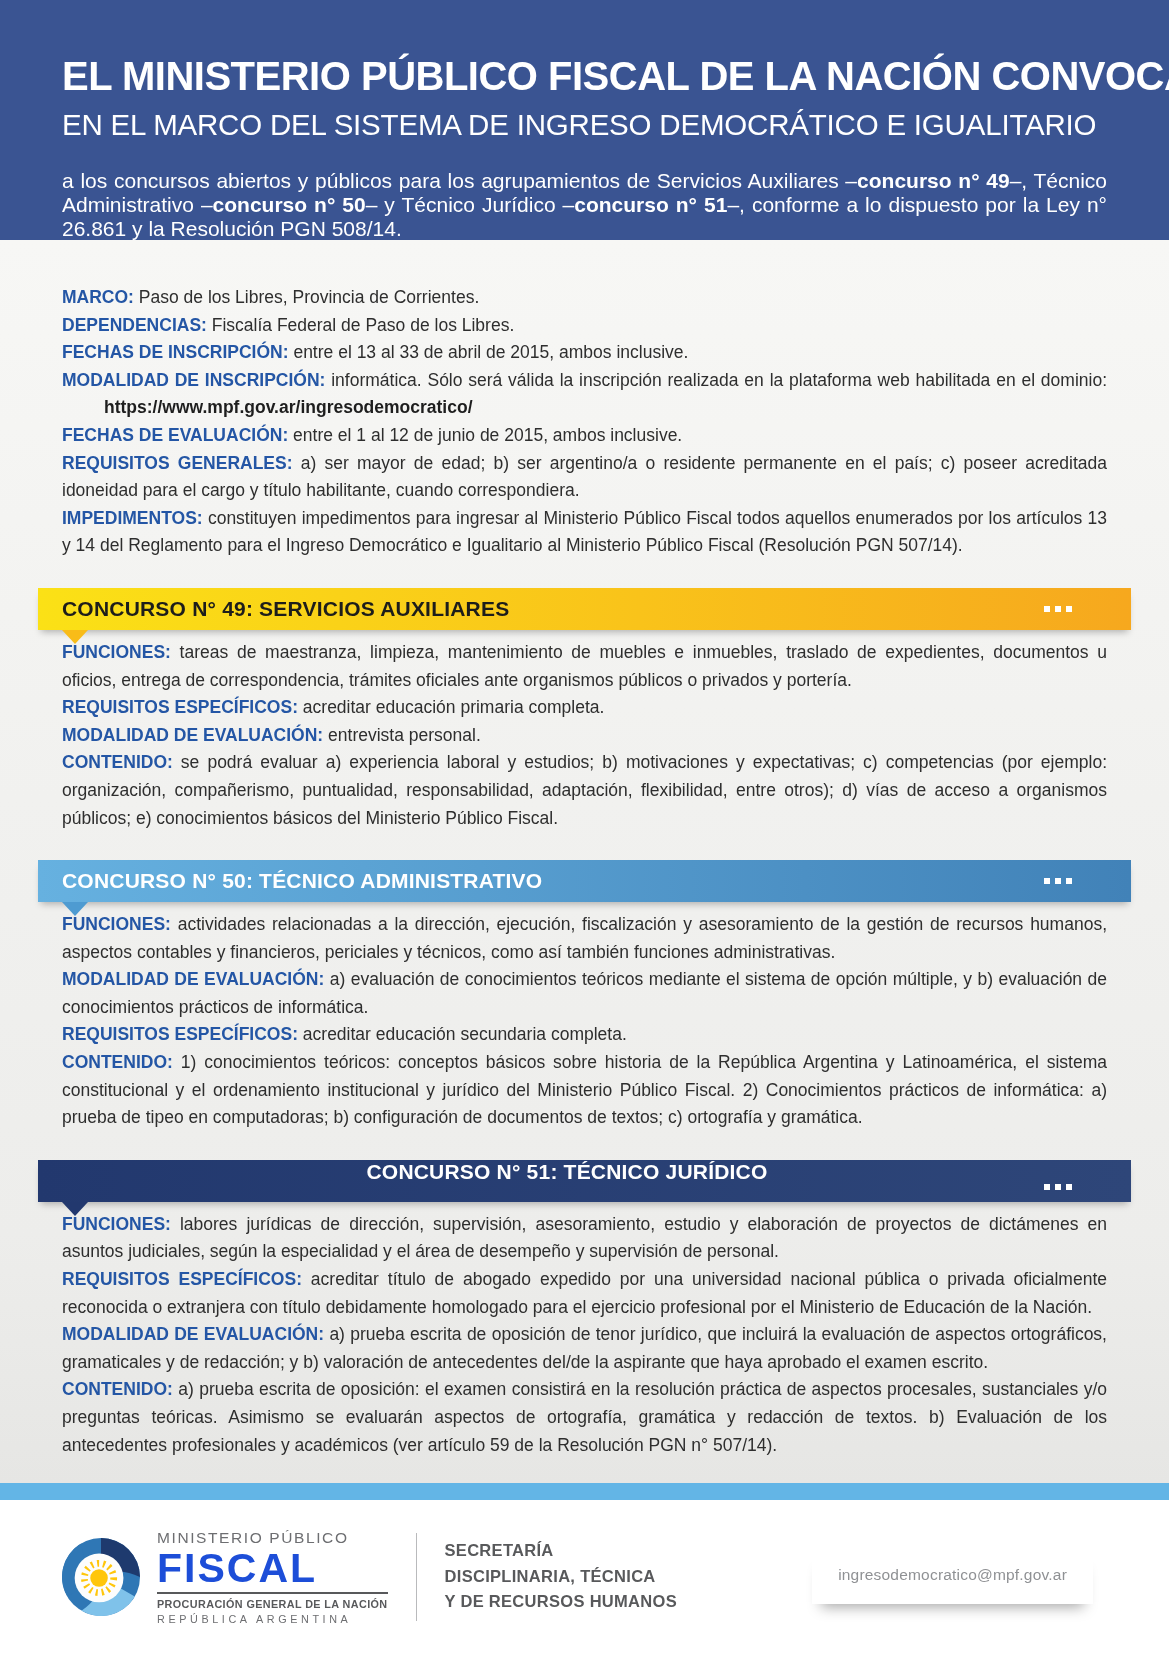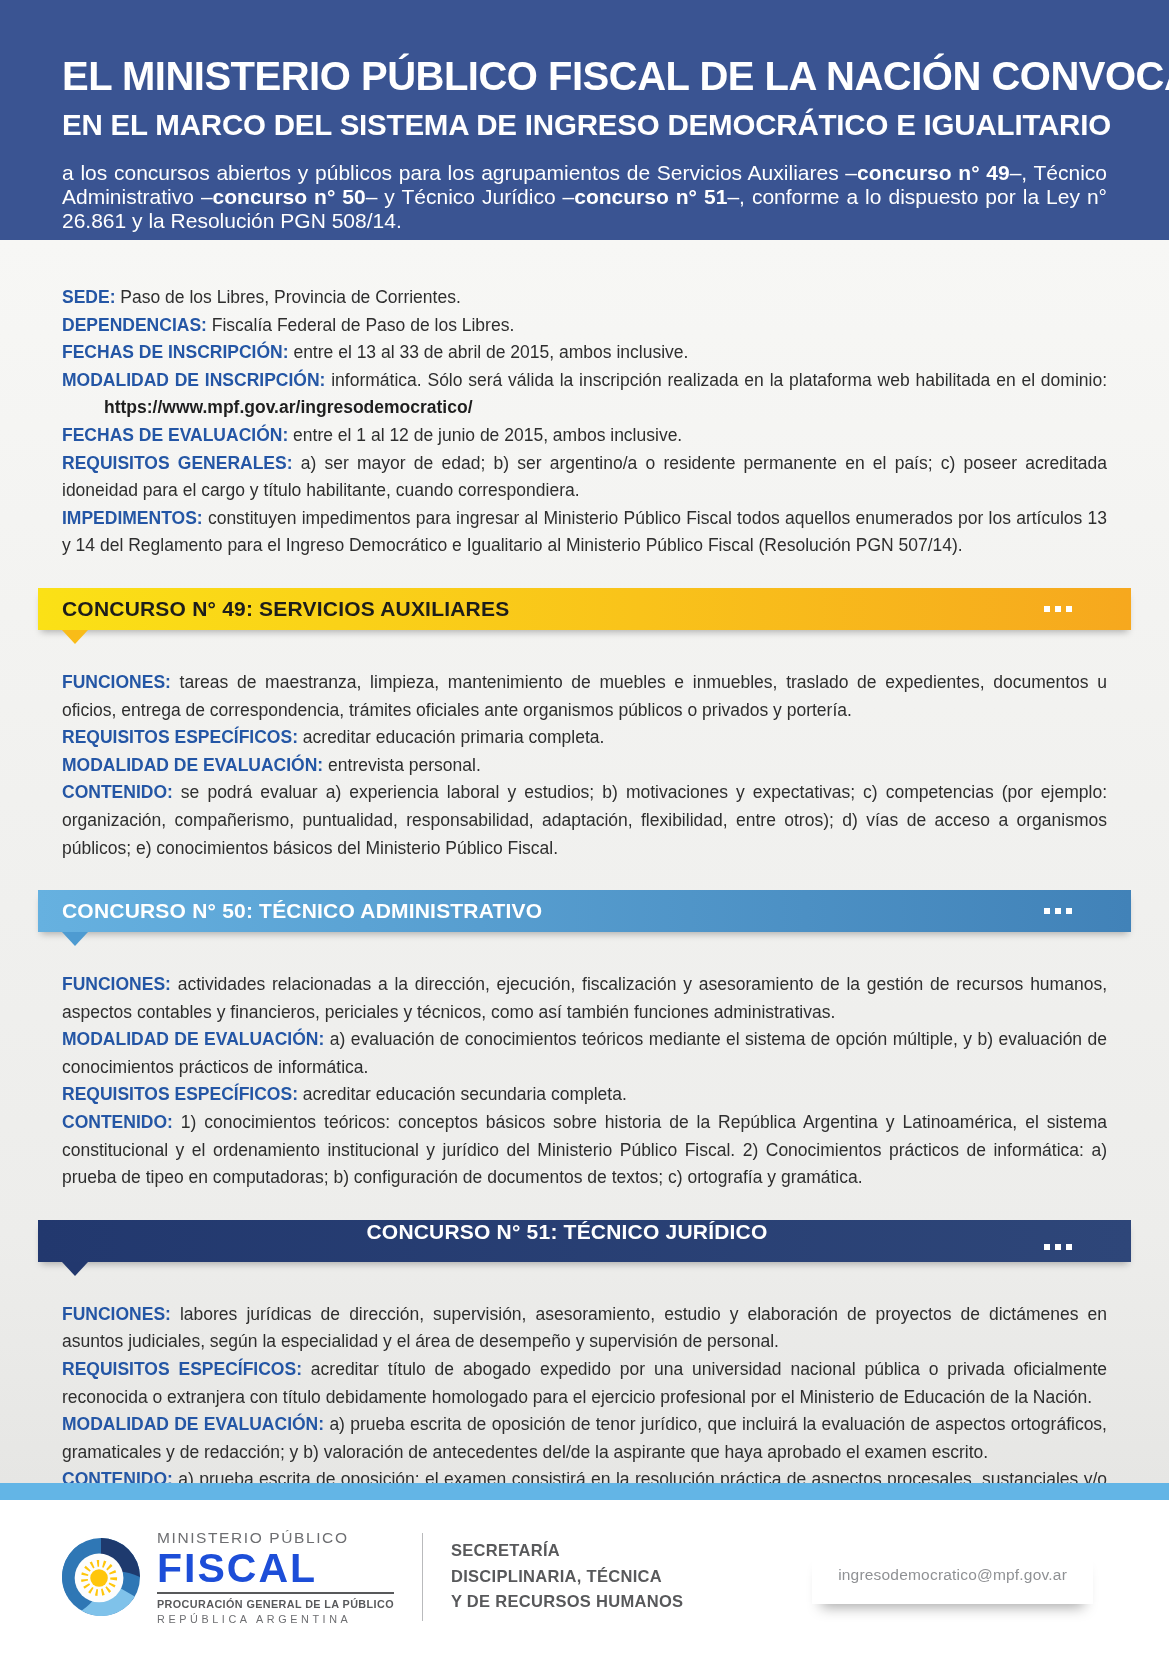--- a/index.html
+++ b/index.html
@@ -6,22 +6,22 @@
   html,body { background:#fff; }
   body { font-family:"Liberation Sans","DejaVu Sans",sans-serif; }
   .page { width:1169px; height:1653px; margin:0 auto; display:flex; flex-direction:column;
           overflow:hidden; background:#fff; }
 
   
   .header { background:var(--header-bg,#3A5492); color:#fff; height:240px; flex:0 0 auto;
             padding:54px 62px 0; }
   .header-title { font-size:40px; font-weight:bold; letter-spacing:-0.5px; white-space:nowrap;
                   margin-bottom:9px; }
-  .header-subtitle { font-size:29.5px; font-weight:bold; letter-spacing:-0.2px; white-space:nowrap;
-                     margin-bottom:19px; }
+  .header-subtitle { font-size:29.5px; font-weight:normal; letter-spacing:-0.2px; white-space:nowrap;
+                     margin-bottom:27px; }
   .header-intro { font-size:21px; line-height:24px; font-weight:normal; text-align:justify; }
   .header-intro b { font-weight:bold; }
 
   
   .content { flex:1 1 auto; overflow:hidden;
              background:linear-gradient(180deg,#F7F7F5 0%,#F1F1EF 45%,#EDEDEB 80%,#E6E6E4 100%); }
   .general-info { padding:44px 62px 0; }
   .para { font-size:17.5px; line-height:27.6px; color:var(--text-dark,#2E2E2E);
           text-align:justify; }
   .para .lbl { color:var(--label-blue,#2456A5); font-weight:bold; }
@@ -35,21 +35,21 @@
   .banner-dots { margin-left:auto; display:flex; gap:5px; cursor:pointer; }
   .banner-dots i { width:6px; height:6px; background:#fff; display:block; }
   .banner-arrow { position:absolute; top:100%; left:24px; width:0; height:0;
                   border-left:13px solid transparent; border-right:13px solid transparent; }
   .banner--yellow { background:linear-gradient(90deg,var(--yellow-1,#FBE116) 0%,#F9C31A 55%,var(--yellow-2,#F6A81E) 100%); color:#1D1D1B; }
   .banner--yellow .banner-arrow { border-top:14px solid #F9BC18; }
   .banner--blue { background:linear-gradient(90deg,var(--blue-1,#66B1E0) 0%,var(--blue-2,#4182B8) 100%); color:#fff; }
   .banner--blue .banner-arrow { border-top:14px solid #4E9BD1; }
   .banner--navy { background:linear-gradient(90deg,var(--navy-1,#22386E) 0%,var(--navy-2,#2E4679) 100%); color:#fff;flex-direction:column; }
   .banner--navy .banner-arrow { border-top:14px solid #22386E; }
-  .section-body { padding:39px 62px 0; }
+  .section-body { padding:9px 62px 0; }
 
   
   .stripe { height:17px; flex:0 0 auto; background:var(--stripe-blue,#63B5E6); }
   .footer { height:153px; flex:0 0 auto; background:#fff; display:flex; align-items:center;
             padding:0 62px; }
   .logo-mark { flex:0 0 auto; }
   .logo-text { margin-left:17px; }
   .logo-top { font-size:15.5px; letter-spacing:1.6px; color:#6D6E71; margin-bottom:1px; }
   .logo-fiscal { font-size:41px; font-weight:bold; letter-spacing:2px; color:#1d4ed8; line-height:1.0; }
   .logo-rule { height:2px; background:#58595B; margin:3px 0 4px; }
@@ -69,21 +69,21 @@
 <div class="page">
 
   <header class="header">
     <div class="header-title">EL MINISTERIO PÚBLICO FISCAL DE LA NACIÓN CONVOCA</div>
     <div class="header-subtitle">EN EL MARCO DEL SISTEMA DE INGRESO DEMOCRÁTICO E IGUALITARIO</div>
     <p class="header-intro">a los concursos abiertos y públicos para los agrupamientos de Servicios Auxiliares –<b>concurso n° 49</b>–, Técnico Administrativo –<b>concurso n° 50</b>– y Técnico Jurídico –<b>concurso n° 51</b>–, conforme a lo dispuesto por la Ley n° 26.861 y la Resolución PGN 508/14.</p>
   </header>
 
   <main class="content">
     <div class="general-info" id="general-info">
-        <p class="para"><span class="lbl">SEDE:</span><span class="txt"> Paso de los Libres, Provincia de Corrientes.</span></p>
+        <p class="para"><span class="lbl">MARCO:</span><span class="txt"> Paso de los Libres, Provincia de Corrientes.</span></p>
         <p class="para"><span class="lbl">DEPENDENCIAS:</span><span class="txt"> Fiscalía Federal de Paso de los Libres.</span></p>
         <p class="para"><span class="lbl">FECHAS DE INSCRIPCIÓN:</span><span class="txt"> entre el 13 al 33 de abril de 2015, ambos inclusive.</span></p>
         <p class="para"><span class="lbl">MODALIDAD DE INSCRIPCIÓN:</span><span class="txt"> informática. Sólo será válida la inscripción realizada en la plataforma web habilitada en el dominio: <b class="url">https://www.mpf.gov.ar/ingresodemocratico/</b></span></p>
         <p class="para"><span class="lbl">FECHAS DE EVALUACIÓN:</span><span class="txt"> entre el 1 al 12 de junio de 2015, ambos inclusive.</span></p>
         <p class="para"><span class="lbl">REQUISITOS GENERALES:</span><span class="txt"> a) ser mayor de edad; b) ser argentino/a o residente permanente en el país; c) poseer acreditada idoneidad para el cargo y título habilitante, cuando correspondiera.</span></p>
         <p class="para"><span class="lbl">IMPEDIMENTOS:</span><span class="txt"> constituyen impedimentos para ingresar al Ministerio Público Fiscal todos aquellos enumerados por los artículos 13 y 14 del Reglamento para el Ingreso Democrático e Igualitario al Ministerio Público Fiscal (Resolución PGN 507/14).</span></p>
       </div>
     <div id="sections">
         <section class="section">
     <div class="banner banner--yellow">
@@ -148,21 +148,21 @@
       <path d="M40 0 A40 40 0 0 1 80 40 Q57 29 40 40 Z" fill="#7FC2EA" transform="rotate(120 40 40)"></path>
       <path d="M40 0 A40 40 0 0 1 80 40 Q57 29 40 40 Z" fill="#2F77B5" transform="rotate(240 40 40)"></path>
       <circle cx="38" cy="41" r="25" fill="#FDFDFD"></circle>
       <circle cx="38" cy="41" r="15" fill="none" stroke="#FFC60B" stroke-width="7" stroke-dasharray="2.1 4.1"></circle>
       <circle cx="38" cy="41" r="9" fill="#FFC60B"></circle>
     </svg>
     <div class="logo-text">
       <div class="logo-top">MINISTERIO PÚBLICO</div>
       <div class="logo-fiscal">FISCAL</div>
       <div class="logo-rule"></div>
-      <div class="logo-sub1">PROCURACIÓN GENERAL DE LA PÚBLICO</div>
+      <div class="logo-sub1">PROCURACIÓN GENERAL DE LA NACIÓN</div>
       <div class="logo-sub2">REPÚBLICA ARGENTINA</div>
     </div>
     <div class="footer-divider"></div>
     <div class="secretaria">
       <div>SECRETARÍA</div>
       <div>DISCIPLINARIA, TÉCNICA</div>
       <div>Y DE RECURSOS HUMANOS</div>
     </div>
     <div class="footer-spacer"></div>
     <div class="email-card">

